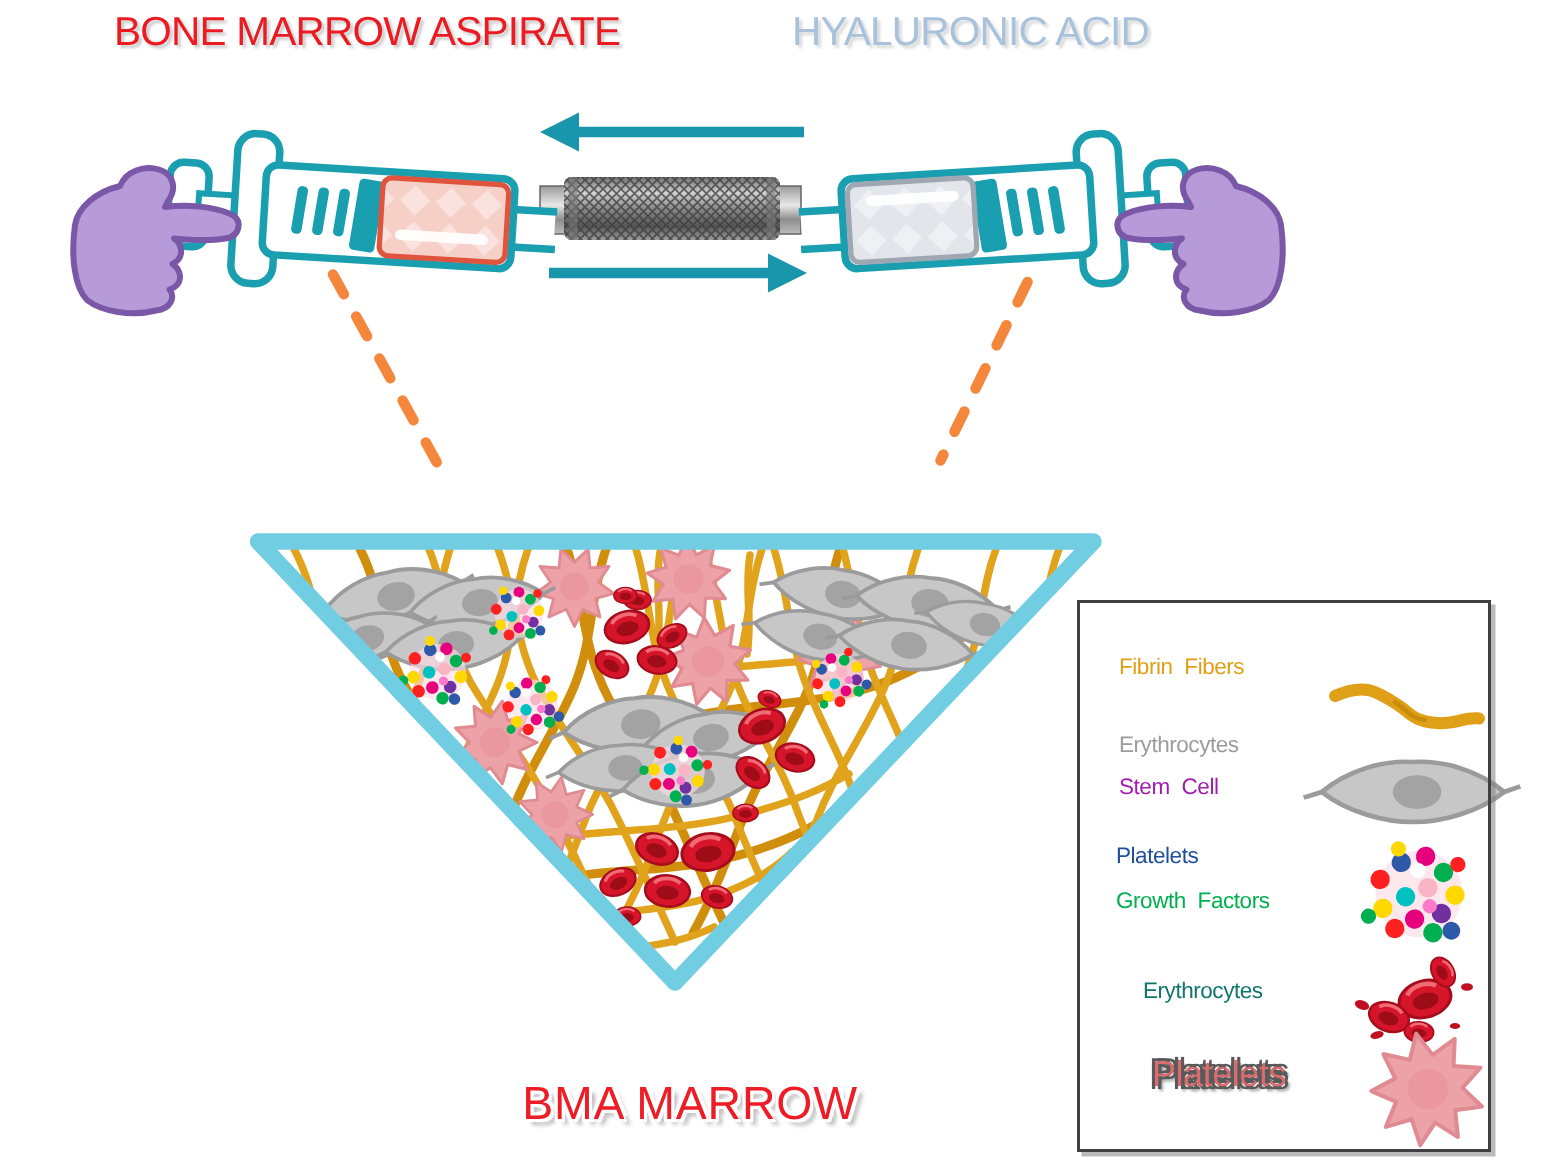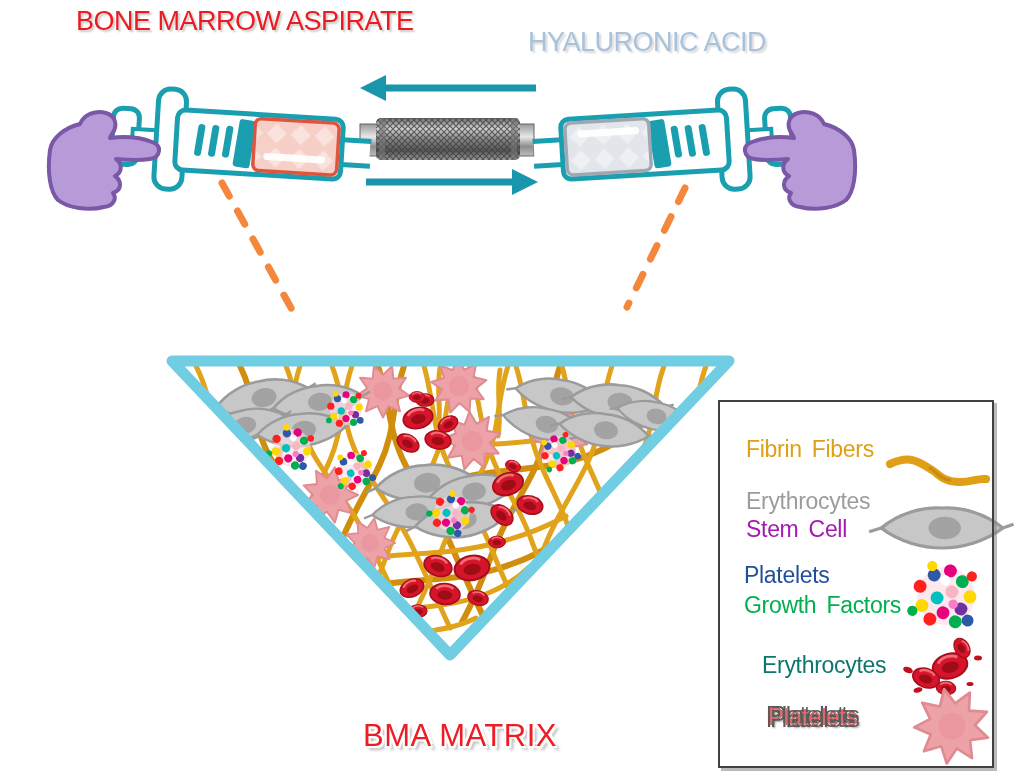--- a/index.html
+++ b/index.html
@@ -1,27 +1,27 @@
 <!DOCTYPE html>
 <html><head>
 <meta charset="utf-8">
 <style>
   html,body{margin:0;padding:0;background:#ffffff;}
   .stage{position:relative;width:1034px;height:784px;background:#ffffff;overflow:hidden;
          font-family:"Liberation Sans",sans-serif;font-weight:normal;}
   .abs{position:absolute;}
   .title{font-size:27px;letter-spacing:-0.5px;white-space:nowrap;}
   .title-left{left:76px;top:6px;color:#EC1A21;text-shadow:2px 2px 2px #c9c9c9;}
-  .title-right{left:528px;top:6px;color:#A9C2DC;text-shadow:2px 2px 2px #d8d8d8;margin-top:21px;}
+  .title-right{left:528px;top:6px;color:#A9C2DC;text-shadow:2px 2px 2px #d8d8d8;}
   .bma{left:300px;top:718px;width:320px;text-align:center;font-size:31px;color:#EE1C25;
        letter-spacing:0.5px;
        text-shadow:-2px -2px 0 #fff,2px -2px 0 #fff,-2px 2px 0 #fff,2px 2px 0 #fff,4px 4px 3px #b5b5b5;}
   .legend-box{left:718px;top:400px;width:272px;height:364px;border:2px solid #404040;
               background:transparent;box-shadow:3px 3px 0 rgba(130,130,130,.55);}
-  .leg{font-size:23px;letter-spacing:-0.3px;white-space:nowrap;}
+  .leg{font-size:15px;letter-spacing:-0.3px;white-space:nowrap;}
   .leg-fibrin{left:746px;top:436px;color:#DFA017;word-spacing:4px;}
   .leg-msc1{left:746px;top:488px;color:#9C9C9C;}
   .leg-msc2{left:746px;top:516px;color:#a21caf;word-spacing:4px;}
   .leg-cyto{left:744px;top:562px;color:#1F4E9B;}
   .leg-growth{left:744px;top:592px;color:#00B04F;word-spacing:4px;}
   .leg-ery{left:762px;top:652px;color:#0f766e;}
   .leg-plt{left:752px;top:703px;color:#D96A6D;font-size:24px;
        text-shadow:-2px -2px 0 #5a5a5a,2px -2px 0 #5a5a5a,-2px 2px 0 #5a5a5a,2px 2px 0 #5a5a5a,3px 3px 2px #999;margin-left:16px;}
   svg{display:block;}
 </style>
@@ -272,21 +272,21 @@
         <ellipse cx="978" cy="658" rx="4" ry="2.5" fill="#C01020"></ellipse>
         <ellipse cx="918" cy="690" rx="4.5" ry="2.5" fill="#C01020" transform="rotate(-15 918 690)"></ellipse>
         <ellipse cx="970" cy="684" rx="3.5" ry="2" fill="#C01020"></ellipse>
       </g>
       <use href="#plt" transform="translate(952 726) rotate(18) scale(1.35)"></use>
     </g>
   </svg>
 
   <div class="abs title title-left">BONE MARROW ASPIRATE</div>
   <div class="abs title title-right">HYALURONIC ACID</div>
-  <div class="abs bma">BMA MATRIX</div>
+  <div class="abs bma">BMA MARROW</div>
 
   <div class="abs legend-box"></div>
   <div class="abs leg leg-fibrin">Fibrin Fibers</div>
   <div class="abs leg leg-msc1">Erythrocytes</div>
   <div class="abs leg leg-msc2">Stem Cell</div>
   <div class="abs leg leg-cyto">Platelets</div>
   <div class="abs leg leg-growth">Growth Factors</div>
   <div class="abs leg leg-ery">Erythrocytes</div>
   <div class="abs leg leg-plt">Platelets</div>
 </div>

